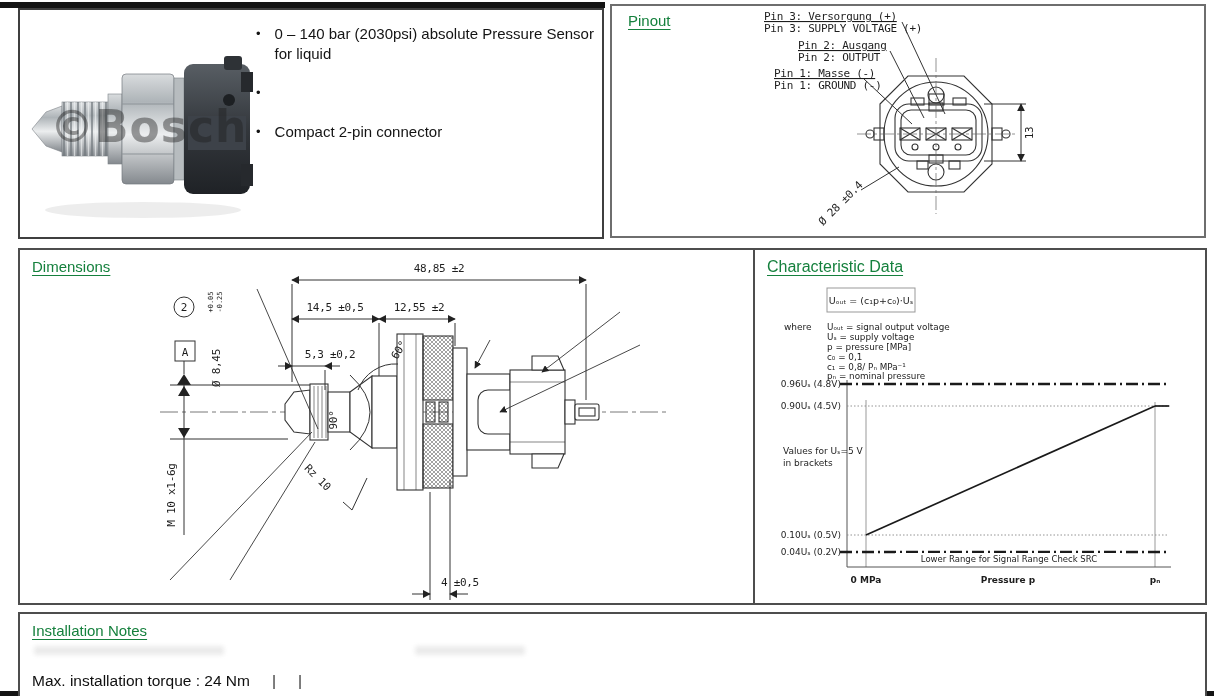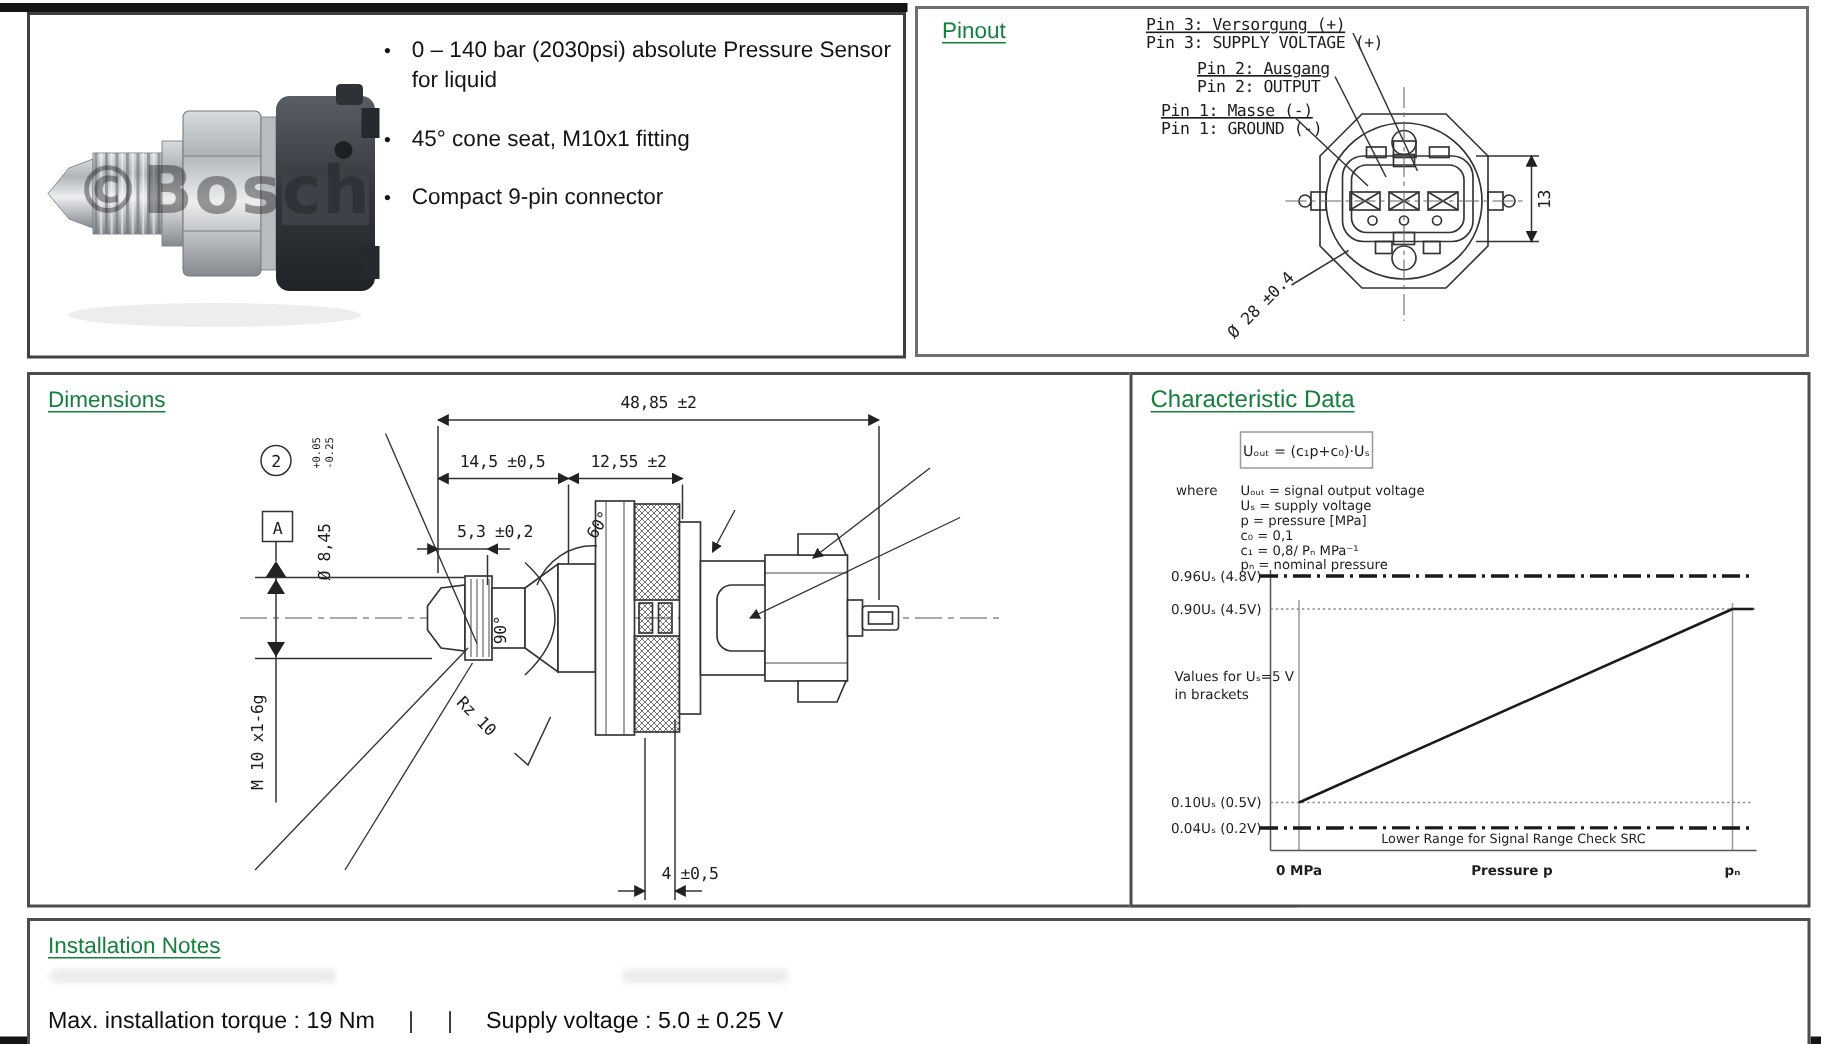--- a/index.html
+++ b/index.html
@@ -74,25 +74,24 @@
     <text x="22" y="106" font-family="DejaVu Sans, sans-serif" font-size="44" font-weight="bold" fill="#73797e" opacity="0.42" letter-spacing="1">©Bosch</text>
   </svg>
 
   <div class="bullets">
     <div class="bullet-item">
       <span class="bullet-dot">•</span>
       <span>0 – 140 bar (2030psi) absolute Pressure Sensor for liquid</span>
     </div>
     <div class="bullet-item">
       <span class="bullet-dot">•</span>
-      <span>45° cone seat, M10x1 fitting</span>
     </div>
     <div class="bullet-item">
       <span class="bullet-dot">•</span>
-      <span>Compact 9-pin connector</span>
+      <span>Compact 2-pin connector</span>
     </div>
   </div>
 </div>
 
 <div class="panel" id="p-pinout" style="left:610px;top:4px;width:596px;height:234px;border-color:#6e6e6e;">
   <div class="ptitle" style="left:16px;top:6px;">Pinout</div>
 
   <svg width="592" height="230" viewBox="0 0 592 230" style="position:absolute;left:0;top:0;">
     <defs>
       <marker id="arrP" viewBox="0 0 10 10" refX="9" refY="5" markerWidth="8" markerHeight="8" orient="auto-start-reverse">
@@ -335,18 +334,17 @@
     <text x="400" y="333" text-anchor="middle" font-family="DejaVu Sans, sans-serif" font-size="9" font-weight="600">pₙ</text>
   </svg>
 </div>
 
 <div class="panel" id="p-inst" style="left:18px;top:612px;width:1189px;height:86px;">
   <div class="ptitle" style="left:12px;top:8px;">Installation Notes</div>
   <div class="smudge" style="left:14px;top:32px;width:190px;height:9px;"></div>
   <div class="smudge" style="left:395px;top:32px;width:110px;height:9px;"></div>
 
   <div class="notes-row">
-    <span>Max. installation torque : 19 Nm</span>
+    <span>Max. installation torque : 24 Nm</span>
     <span class="pipe">|</span>
     <span class="pipe">|</span>
-    <span>Supply voltage : 5.0 ±  0.25 V</span>
   </div>
 </div>
 
 </body></html>

